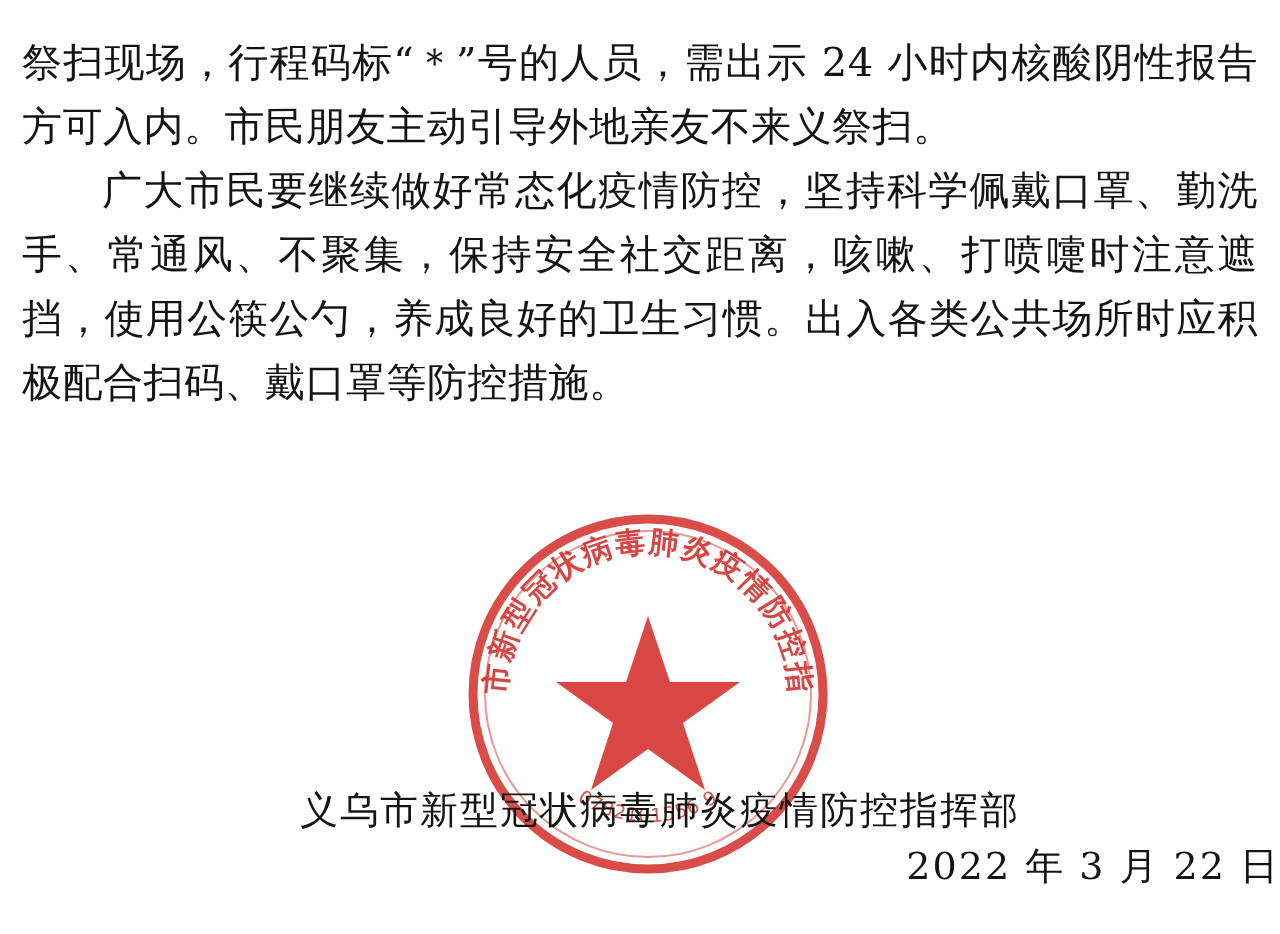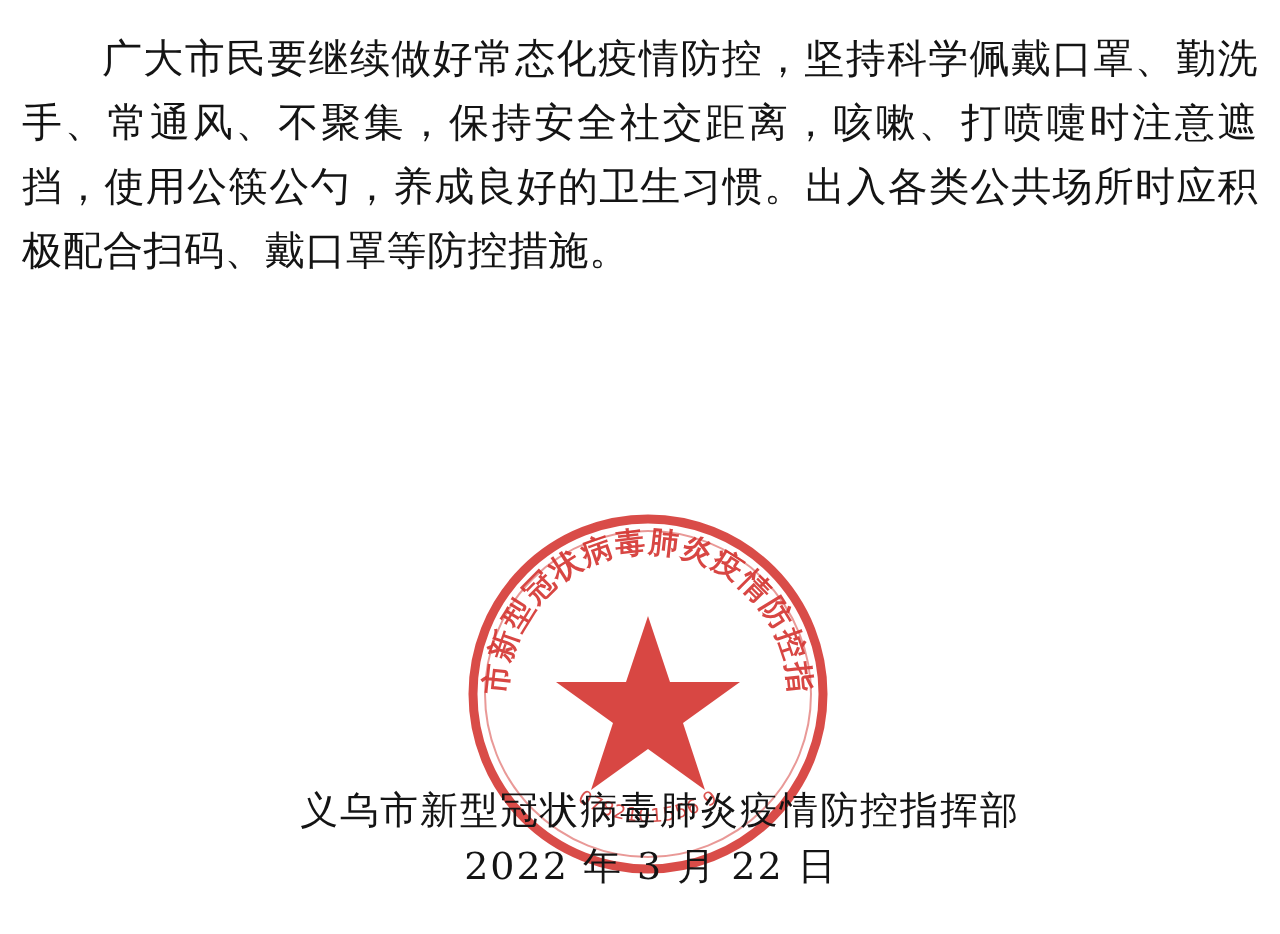--- a/index.html
+++ b/index.html
@@ -53,20 +53,21 @@
     letter-spacing: 2px;
     color: #141414;
     position: relative;
     z-index: 3;
   }
   .sign-org {
     padding-left: 40px;
   }
   .sign-date {
     padding-left: 22px;
+    text-align: right;
   }
   
   .seal {
     position: absolute;
     left: 50%;
     top: 0;
     width: 400px;
     height: 400px;
     margin-left: -192px;
     transform: translateY(0);
@@ -96,20 +97,21 @@
     font-size: 19px;
     letter-spacing: 1px;
   }
 </style>
 </head>
 <body>
 
 <div class="page">
 
   <div class="body-text">
+    <p class="para">祭扫现场，行程码标“＊”号的人员，需出示 24 小时内核酸阴性报告方可入内。市民朋友主动引导外地亲友不来义祭扫。</p>
     <p class="para indent">广大市民要继续做好常态化疫情防控，坚持科学佩戴口罩、勤洗手、常通风、不聚集，保持安全社交距离，咳嗽、打喷嚏时注意遮挡，使用公筷公勺，养成良好的卫生习惯。出入各类公共场所时应积极配合扫码、戴口罩等防控措施。</p>
   </div>
 
   <div class="seal-wrap">
 
     <div class="seal">
       <svg width="400" height="400" viewBox="0 0 400 400" xmlns="http://www.w3.org/2000/svg">
         <defs>
           <path id="arcTop" d="M 58 200 A 142 142 0 0 1 342 200"></path>
           <path id="arcBottom" d="M 72 200 A 128 128 0 0 0 328 200"></path>

